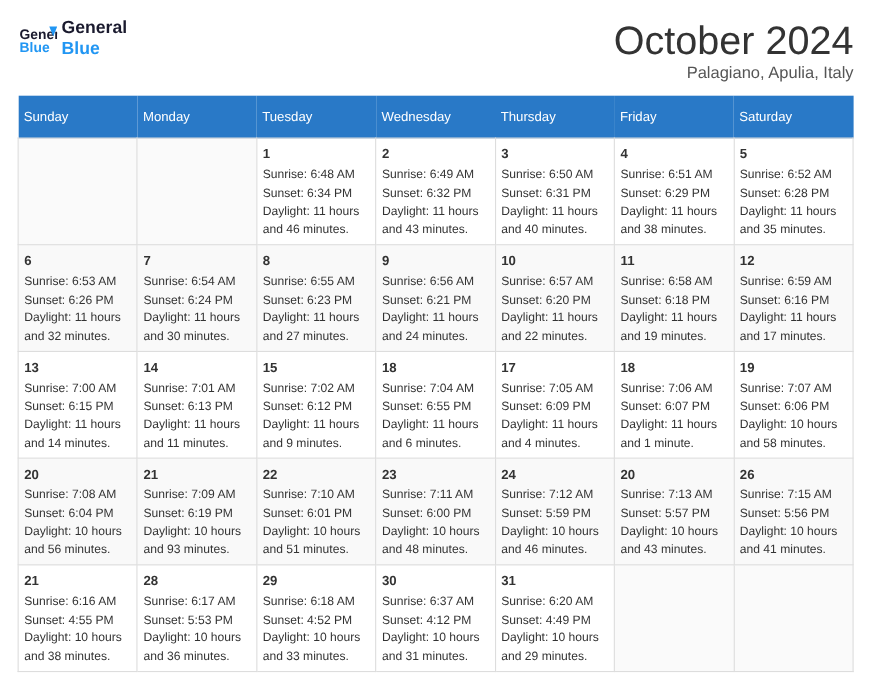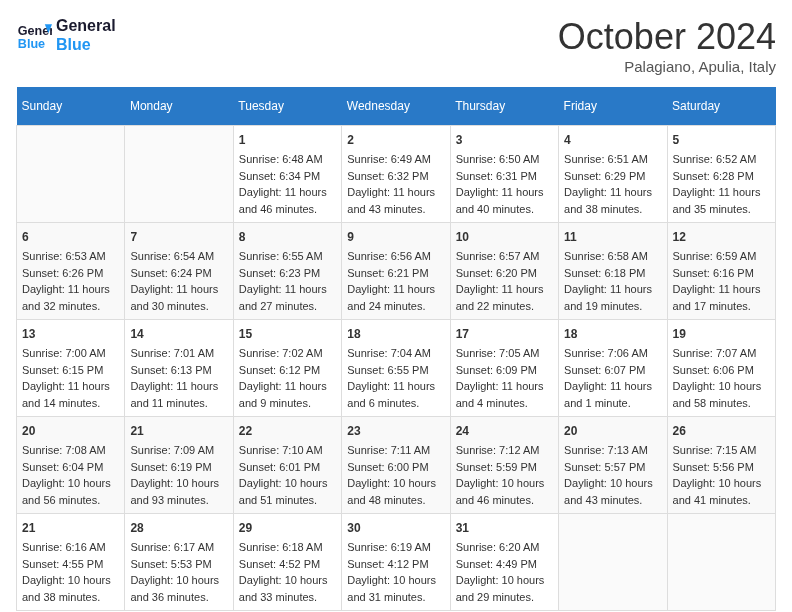--- a/index.html
+++ b/index.html
@@ -290,21 +290,21 @@
           <div>Daylight: 10 hours and 36 minutes.</div>
         </td>
         <td>
           <span class="day-num">29</span>
           <div>Sunrise: 6:18 AM</div>
           <div>Sunset: 4:52 PM</div>
           <div>Daylight: 10 hours and 33 minutes.</div>
         </td>
         <td>
           <span class="day-num">30</span>
-          <div>Sunrise: 6:19 AM</div>
+          <div>Sunrise: 6:37 AM</div>
           <div>Sunset: 4:12 PM</div>
           <div>Daylight: 10 hours and 31 minutes.</div>
         </td>
         <td>
           <span class="day-num">31</span>
           <div>Sunrise: 6:20 AM</div>
           <div>Sunset: 4:49 PM</div>
           <div>Daylight: 10 hours and 29 minutes.</div>
         </td>
         <td class="empty"></td>

